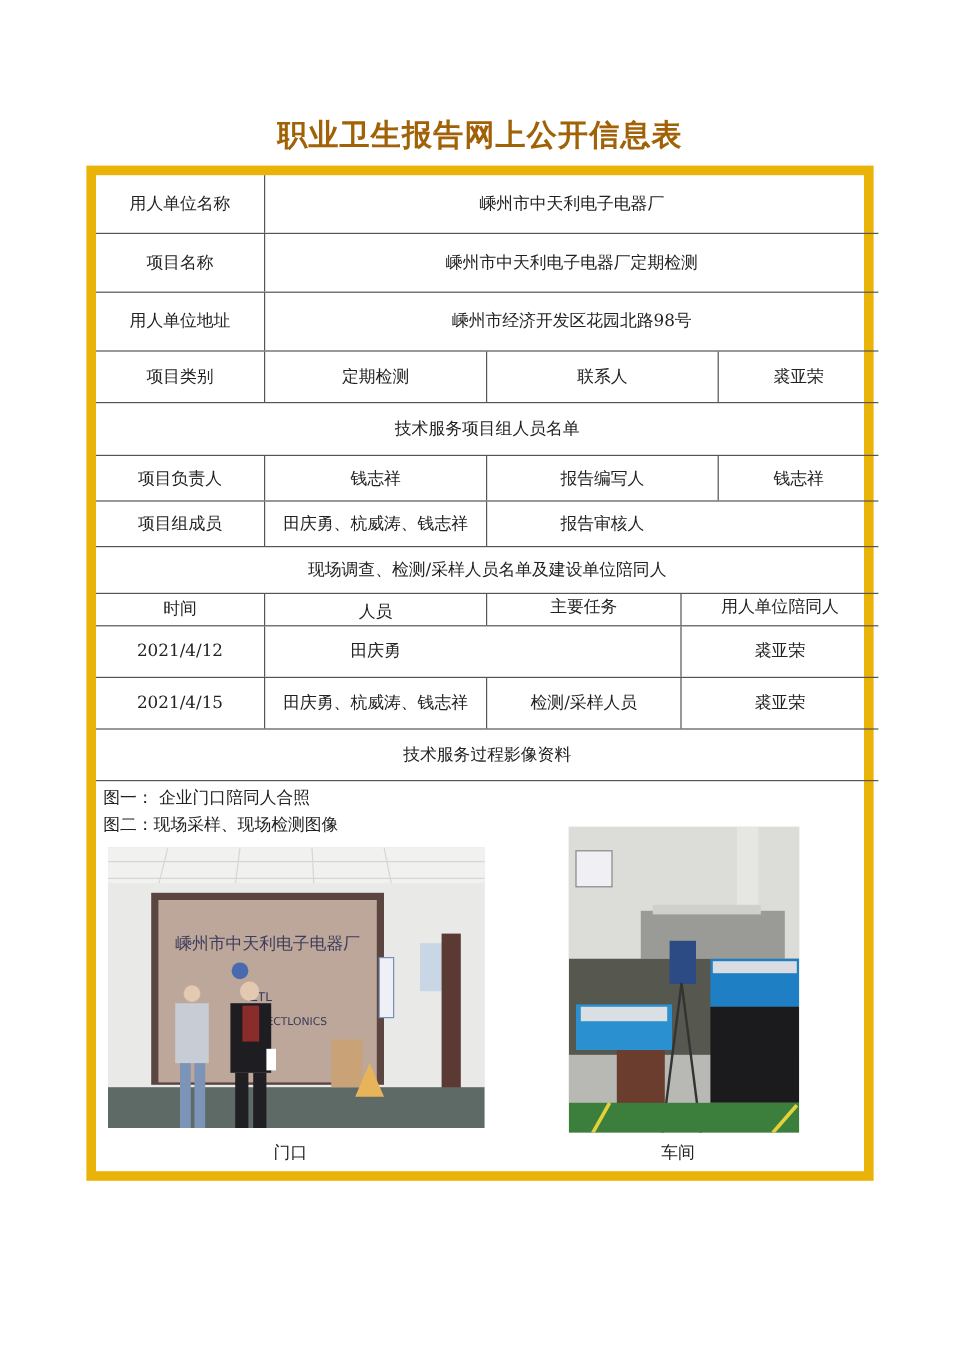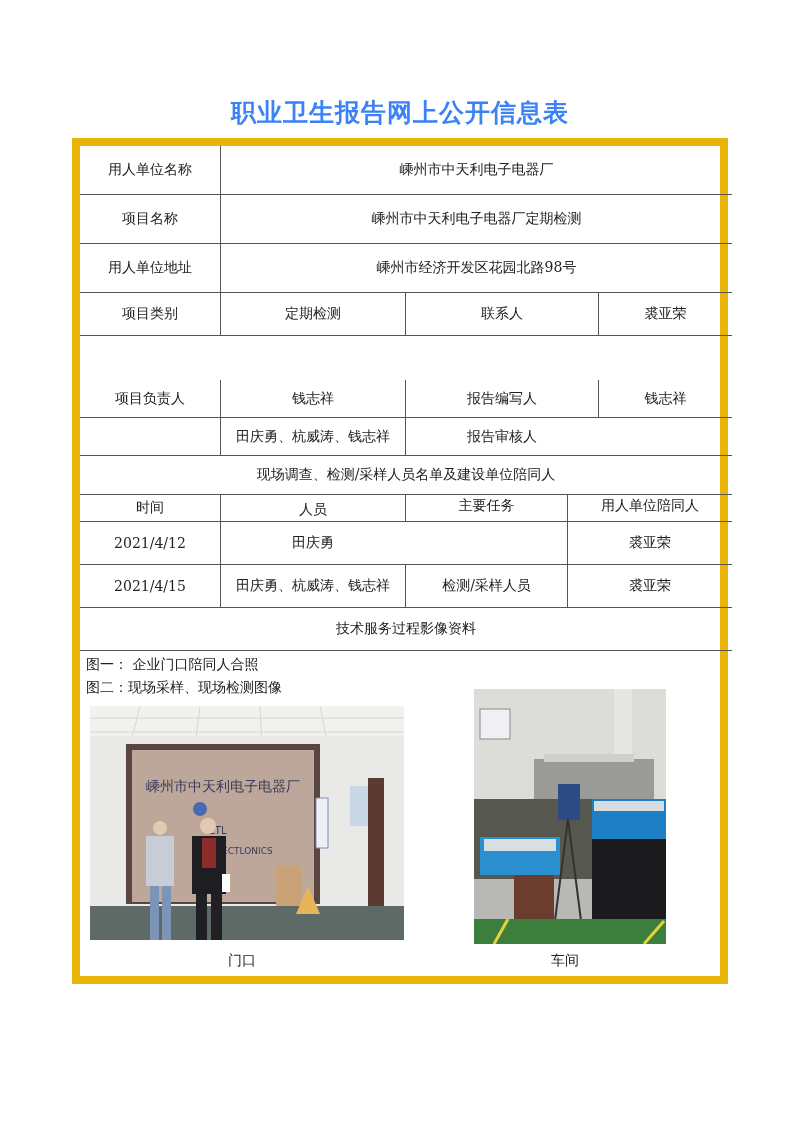--- a/index.html
+++ b/index.html
@@ -1,19 +1,19 @@
 <!DOCTYPE html>
 <html><head>
 <meta charset="utf-8">
 <style>
   html, body { margin:0; padding:0; background:#ffffff; }
   body { width:800px; height:1131px; position:relative; overflow:hidden;
          font-family: "DejaVu Serif", "Liberation Serif", serif; color:#222; }
   .title { position:absolute; left:0; top:96px; width:800px; text-align:center;
-           font-size:25px; font-weight:bold; letter-spacing:1px; color:#3b82f6; }
+           font-size:25px; font-weight:bold; letter-spacing:1px; color:#a16207; }
   .tbl { position:absolute; left:72px; top:138px; width:656px; height:846px;
          border:8px solid #eab308; box-sizing:border-box; }
   .row { position:absolute; left:0; width:652px; border-bottom:1.5px solid #555; box-sizing:border-box; }
   .cell { position:absolute; top:0; height:100%; display:flex; align-items:center; justify-content:center;
           font-size:14px; box-sizing:border-box; text-align:center; }
   .vl { border-left:1.5px solid #555; }
   .cap { position:absolute; font-size:14px; }
   .photo { position:absolute; overflow:hidden; }
   .shift-up { align-items:flex-start; padding-top:2px; }
   .shift-down { align-items:flex-end; padding-bottom:2px; }
@@ -40,29 +40,33 @@
     <div class="cell vl" style="left:140px;width:512px;">嵊州市经济开发区花园北路98号</div>
   </div>
 
   <div class="row" style="top:147px;height:43px;">
     <div class="cell" style="left:0;width:140px;">项目类别</div>
     <div class="cell vl" style="left:140px;width:185px;">定期检测</div>
     <div class="cell vl" style="left:325px;width:193px;">联系人</div>
     <div class="cell vl" style="left:518px;width:134px;">裘亚荣</div>
   </div>
 
+  <div class="row" style="top:190px;height:44px;">
+    <div class="cell" style="left:0;width:652px;">技术服务项目组人员名单</div>
+  </div>
 
   <div class="row" style="top:234px;height:38px;">
     <div class="cell" style="left:0;width:140px;">项目负责人</div>
     <div class="cell vl" style="left:140px;width:185px;">钱志祥</div>
     <div class="cell vl" style="left:325px;width:193px;">报告编写人</div>
     <div class="cell vl" style="left:518px;width:134px;">钱志祥</div>
   </div>
 
   <div class="row" style="top:272px;height:38px;">
+    <div class="cell" style="left:0;width:140px;">项目组成员</div>
     <div class="cell vl" style="left:140px;width:185px;">田庆勇、杭威涛、钱志祥</div>
     <div class="cell vl" style="left:325px;width:193px;">报告审核人</div>
   </div>
 
   <div class="row" style="top:310px;height:39px;">
     <div class="cell" style="left:0;width:652px;">现场调查、检测/采样人员名单及建设单位陪同人</div>
   </div>
 
   <div class="row" style="top:349px;height:27px;">
     <div class="cell" style="left:0;width:140px;">时间</div>

